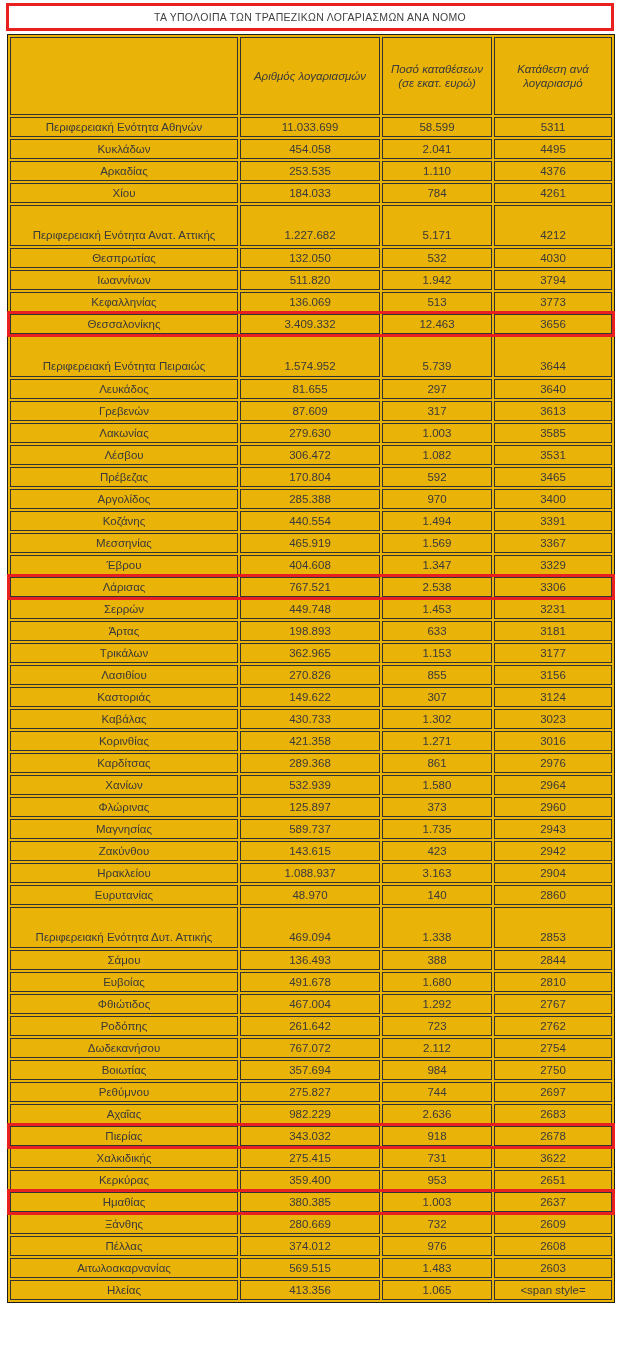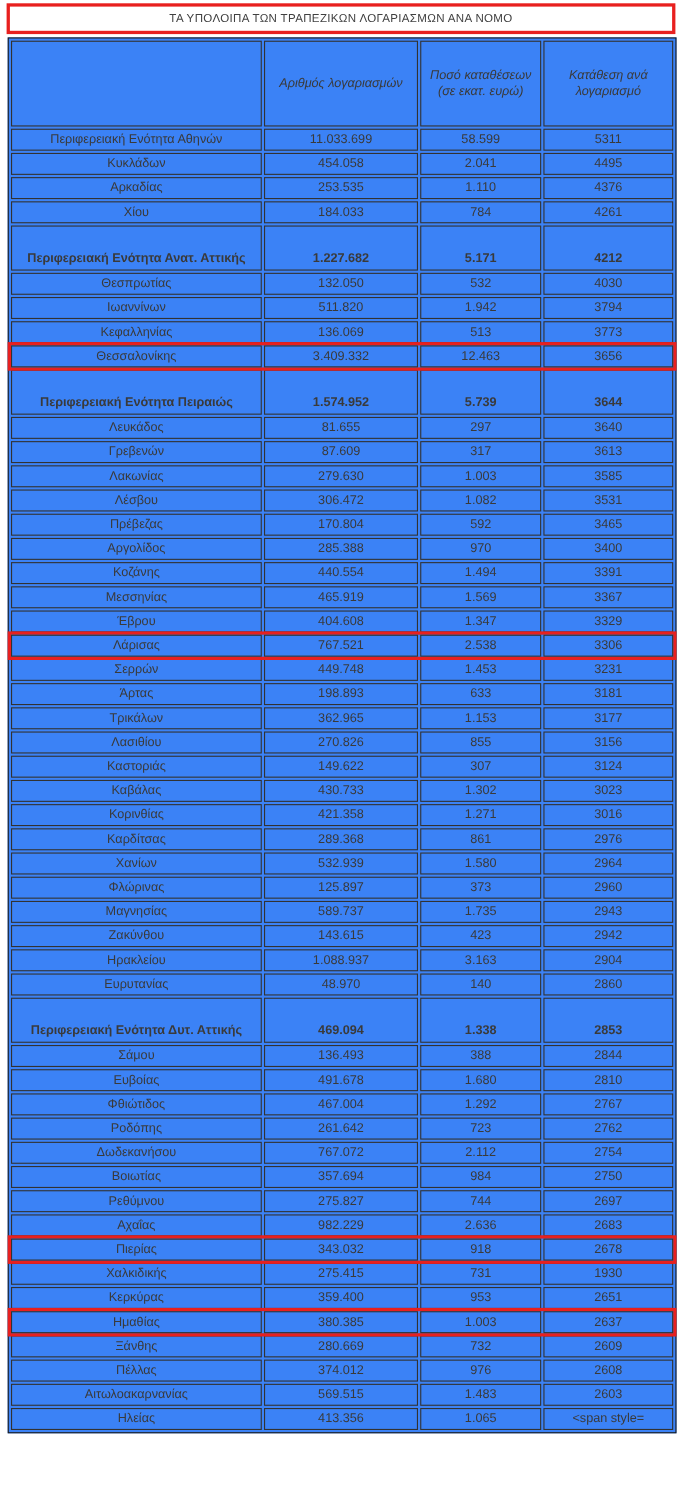--- a/index.html
+++ b/index.html
@@ -1,31 +1,31 @@
 <!DOCTYPE html>
 <html><head>
 <meta charset="utf-8">
 <style>
   html,body{margin:0;padding:0;background:#ffffff;}
   body{width:620px;height:1350px;font-family:"Liberation Sans",sans-serif;overflow:hidden;}
   .page{padding:3px 4px 0 4px;}
   .banner{border:3px solid #e8201f;margin:0 2px 3px 2px;padding:5px 6px;
           text-align:center;font-size:10.5px;color:#414141;letter-spacing:.3px;}
   table{border-collapse:separate;border-spacing:2px;border:1px solid #1c1c1c;
-        background:#3b82f6;margin-left:3px;width:606px;table-layout:fixed;}
+        background:#eab308;margin-left:3px;width:606px;table-layout:fixed;}
   col.c-name{width:228px}
   col.c-accounts{width:140px}
   col.c-deposits{width:110px}
   col.c-per{width:118px}
   th,td{border:1px solid #323232;text-align:center;vertical-align:middle;
         color:#3a3a3a;font-size:11.5px;line-height:14px;padding:2px 3px;
         overflow:hidden;}
   thead th{font-style:italic;font-weight:normal;height:72px;}
   thead th.empty{border:1px solid #323232;}
-  tr.tall td{height:34px;vertical-align:bottom;padding-bottom:3px;font-weight:bold;}
+  tr.tall td{height:34px;vertical-align:bottom;padding-bottom:3px;}
   tr.hl{outline:3px solid #e8201f;outline-offset:0px;}
   tr.hl td{position:relative;}
 </style>
 </head>
 <body>
 
 <div class="page">
 
   <div class="banner">
     <span>ΤΑ ΥΠΟΛΟΙΠΑ ΤΩΝ ΤΡΑΠΕΖΙΚΩΝ ΛΟΓΑΡΙΑΣΜΩΝ ΑΝΑ ΝΟΜΟ</span>
@@ -308,21 +308,21 @@
         <tr class="hl">
           <td>Πιερίας</td>
           <td>343.032</td>
           <td>918</td>
           <td>2678</td>
         </tr>
         <tr>
           <td>Χαλκιδικής</td>
           <td>275.415</td>
           <td>731</td>
-          <td>1930</td>
+          <td>3622</td>
         </tr>
         <tr>
           <td>Κερκύρας</td>
           <td>359.400</td>
           <td>953</td>
           <td>2651</td>
         </tr>
         <tr class="hl">
           <td>Ημαθίας</td>
           <td>380.385</td>

